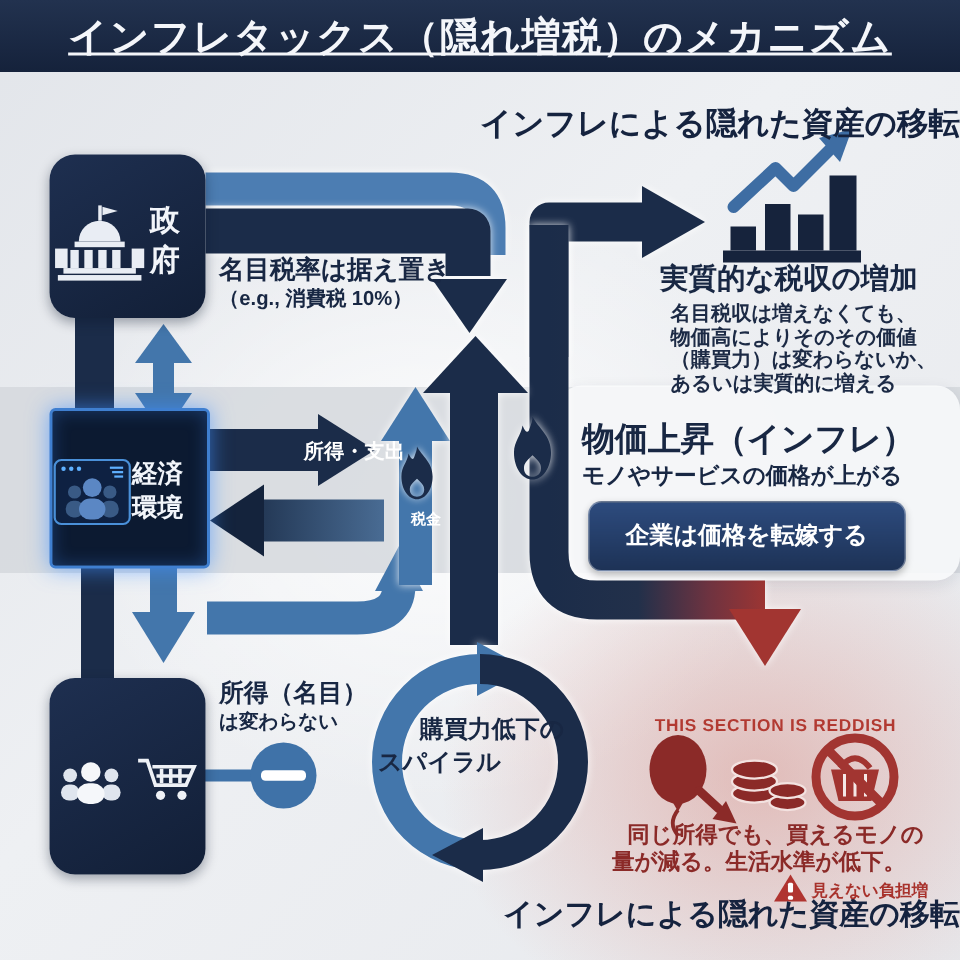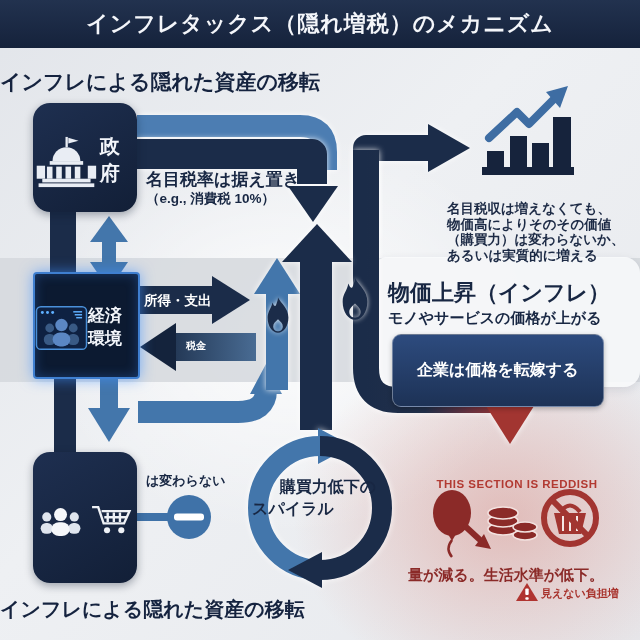--- a/index.html
+++ b/index.html
@@ -10,31 +10,31 @@
       radial-gradient(46% 38% at 79% 81%, rgba(213,122,110,0.42), rgba(213,122,110,0) 72%),
       radial-gradient(55% 45% at 45% 52%, rgba(255,255,255,0.85), rgba(255,255,255,0) 70%),
       linear-gradient(135deg,#e2e5ea 0%,#eef0f3 45%,#e7e9ed 100%);
   }
   .abs{position:absolute;}
   .band{left:0;top:258px;width:640px;height:124px;background:#d5d8dd;opacity:.85;}
   .panel{left:372px;top:257px;width:268px;height:130px;border-radius:16px;
     background:rgba(249,250,252,0.85);box-shadow:0 3px 10px rgba(20,30,60,0.10);}
   .titlebar{left:0;top:0;width:640px;height:48px;
     background:linear-gradient(#22324f,#15223b);display:flex;align-items:center;justify-content:center;}
-  .title{color:#f4f6fa;font-size:22px;font-weight:700;letter-spacing:1px;}
-  .caption{width:640px;text-align:left;color:#15233f;font-weight:700;font-size:21px;}
+  .title{color:#f4f6fa;font-size:26px;font-weight:700;letter-spacing:1px;text-decoration:underline;}
+  .caption{width:640px;text-align:right;color:#15233f;font-weight:700;font-size:21px;}
   .node{border-radius:17px;background:linear-gradient(150deg,#1e2f50,#121f37);
     box-shadow:0 3px 8px rgba(10,20,40,0.35);display:flex;align-items:center;}
   .node-label{color:#f2f5fa;font-weight:700;}
   .economy{background:#0c1a31;border:2px solid #3f7fd0;border-radius:4px;
     box-shadow:0 0 14px rgba(64,144,255,0.65), inset 0 0 12px rgba(64,144,255,0.30);}
   .txt{color:#182743;font-weight:700;line-height:1.25;}
-  .wtxt{color:#ffffff;font-weight:700;text-align:left;}
+  .wtxt{color:#ffffff;font-weight:700;text-align:right;margin-left:48px;}
   .red{color:#8b2a28;}
-  .tag{left:392px;top:334px;padding:25px 24px;border-radius:9px;
+  .tag{left:392px;top:334px;padding:12px 24px;border-radius:9px;
     background:linear-gradient(#2d4b7e,#1d3256);border:1px solid rgba(255,255,255,0.35);
     color:#fff;font-weight:700;font-size:16px;box-shadow:0 2px 5px rgba(0,0,0,0.25);text-align:center;}
   .glow{filter:drop-shadow(0 0 3px rgba(255,255,255,0.85));}
   svg{display:block;}
 </style>
 </head>
 <body>
 
 <div class="stage">
 
@@ -243,33 +243,36 @@
       <circle cx="49" cy="40" r="4.5" fill="#eef1f6"></circle>
     </svg>
   </div>
 
   <div class="abs txt" style="left:146px;top:169px;font-size:17px;">名目税率は据え置き</div>
   <div class="abs txt" style="left:146px;top:191px;font-size:13.5px;">（e.g., 消費税 10%）</div>
 
   <div class="abs wtxt" style="left:144px;top:292px;width:78px;font-size:13.5px;">所得・支出</div>
   <div class="abs wtxt" style="left:186px;top:339px;width:60px;font-size:10px;">税金</div>
 
+  <div class="abs txt" style="left:146px;top:452px;font-size:16.5px;">所得（名目）</div>
   <div class="abs txt" style="left:146px;top:473px;font-size:13px;">は変わらない</div>
 
+  <div class="abs txt" style="left:440px;top:175px;font-size:19px;">実質的な税収の増加</div>
   <div class="abs txt" style="left:388px;top:279px;font-size:22px;">物価上昇（インフレ）</div>
 
   <div class="abs txt" style="left:447px;top:201px;font-size:13.5px;line-height:15.5px;color:#1c2a45;">
     <span style="display:block;">名目税収は増えなくても、</span>
     <span style="display:block;">物価高によりそのその価値</span>
     <span style="display:block;">（購買力）は変わらないか、</span>
     <span style="display:block;">あるいは実質的に増える</span>
   </div>
   <div class="abs txt" style="left:388px;top:309px;font-size:15px;">モノやサービスの価格が上がる</div>
   <div class="abs tag">企業は価格を転嫁する</div>
 
   <div class="abs txt" style="left:252px;top:477px;width:152px;text-align:center;font-size:16px;">購買力低下の</div>
   <div class="abs txt" style="left:252px;top:499px;width:136px;text-align:left;font-size:16px;">スパイラル</div>
 
   <div class="abs" style="left:412px;top:478px;width:210px;text-align:center;font-size:11.5px;font-weight:700;letter-spacing:0.5px;color:#b23a32;">THIS SECTION IS REDDISH</div>
+  <div class="abs txt red" style="left:408px;top:548px;width:218px;text-align:center;font-size:15px;">同じ所得でも、買えるモノの</div>
   <div class="abs txt red" style="left:408px;top:566px;width:218px;text-align:left;font-size:15px;">量が減る。生活水準が低下。</div>
   <div class="abs" style="left:541px;top:586px;font-size:11px;font-weight:700;color:#a8322c;">見えない負担増</div>
 
 </div>
 
 </body></html>

